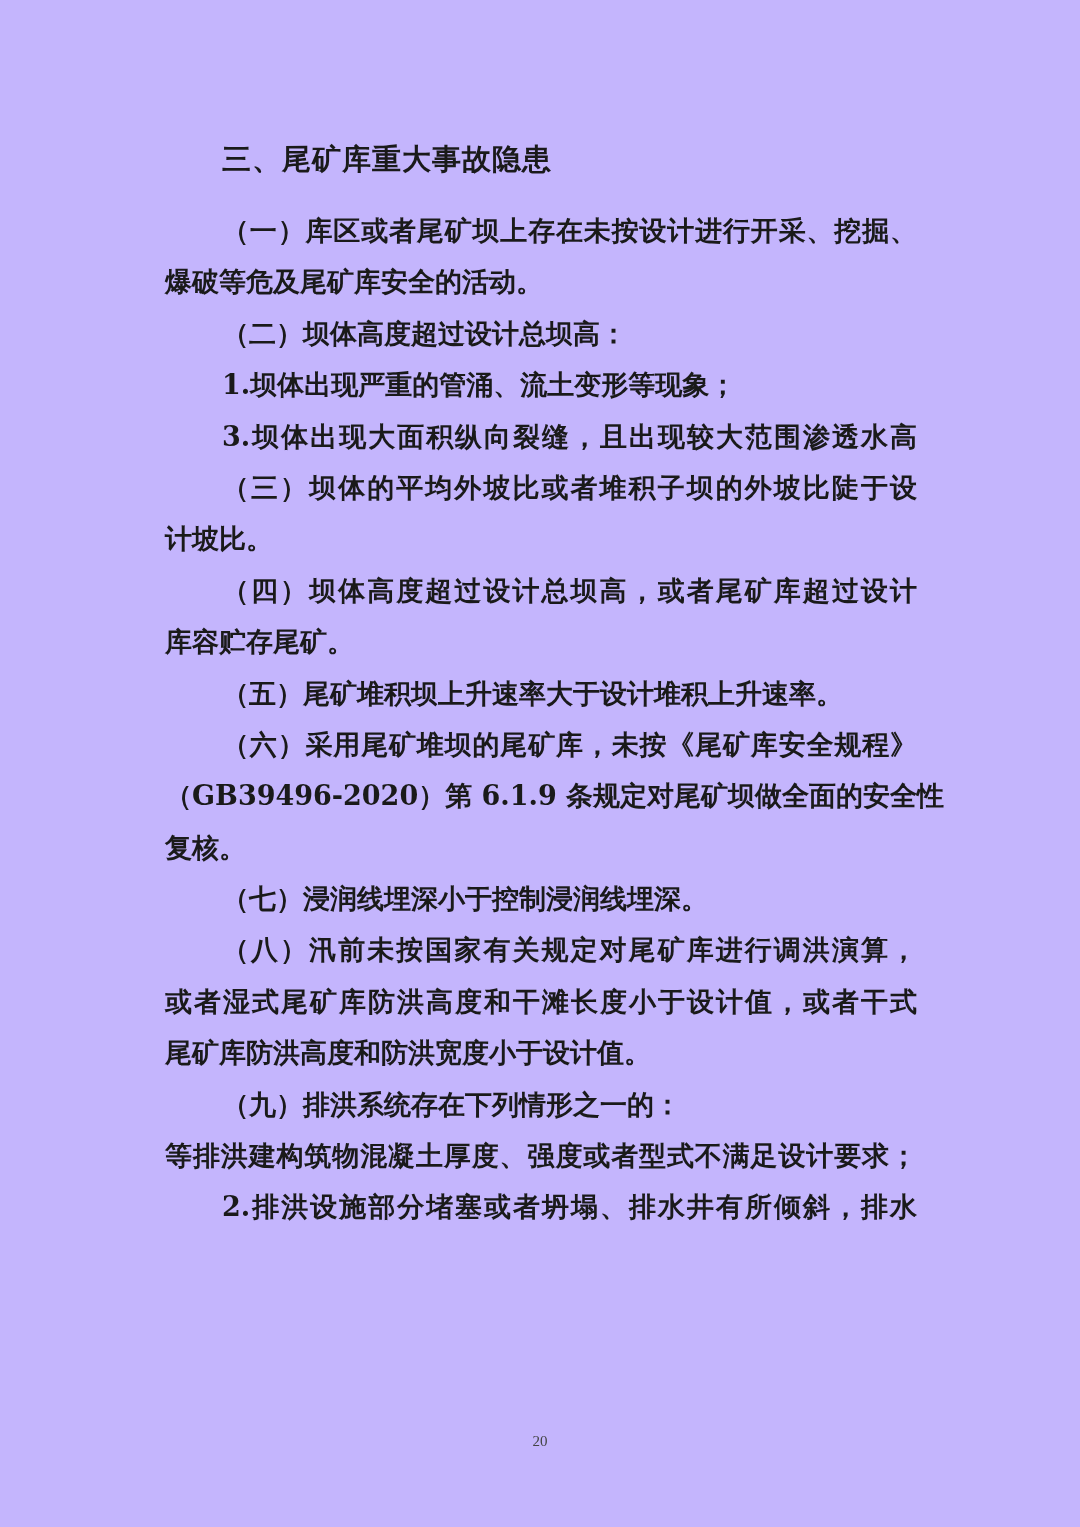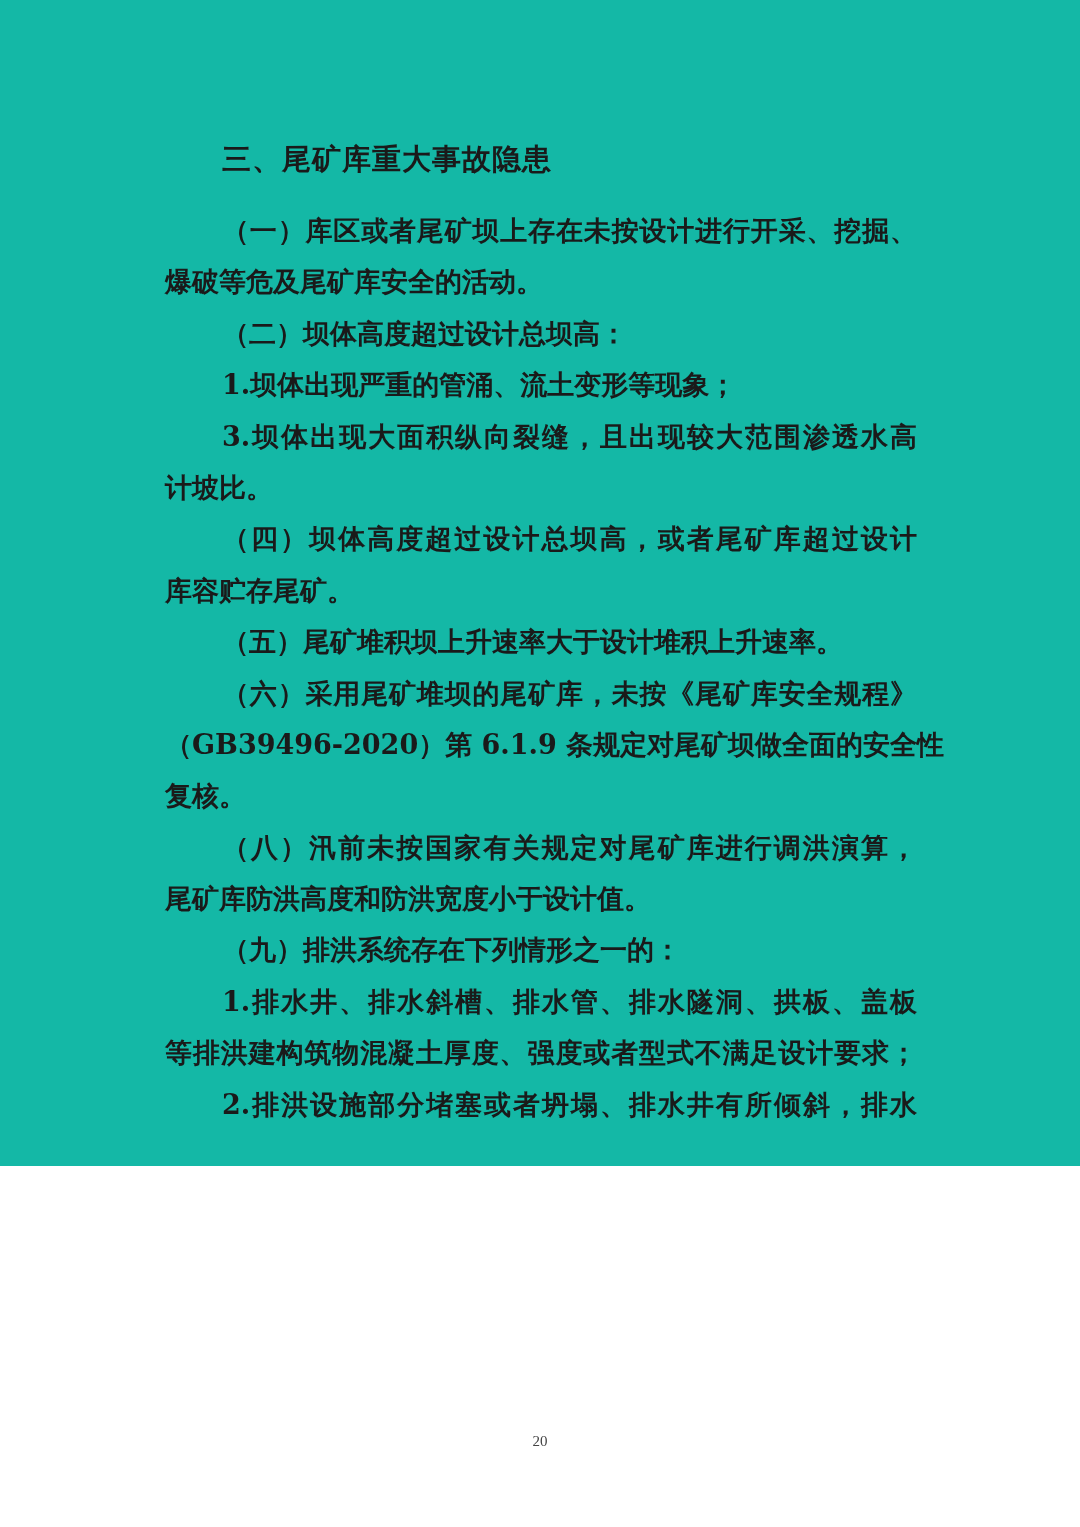--- a/index.html
+++ b/index.html
@@ -1,18 +1,18 @@
 <!DOCTYPE html>
 <html><head>
   <meta charset="utf-8">
   <style>
     html, body { margin: 0; padding: 0; background: #ffffff; }
     body { width: 1080px; height: 1527px; position: relative; overflow: hidden;
            font-family: "DejaVu Serif", "Liberation Serif", serif; color: #1a1a1a; }
-    .page { position: absolute; left: 0; top: 0; width: 1080px; height: 1166px; background: #14b8a6; }
+    .page { position: absolute; left: 0; top: 0; width: 1080px; height: 1527px; background: #c4b5fd; }
     .title { position: absolute; left: 222px; top: 140px; font-size: 29px; font-weight: bold;
              font-family: "DejaVu Sans", "Liberation Sans", sans-serif; letter-spacing: 1px; white-space: nowrap; }
     .body { position: absolute; left: 165px; top: 205px; width: 752px; font-weight: bold; }
     .line { height: 51.4px; line-height: 51.4px; font-size: 27px; white-space: nowrap;
             text-align-last: justify; text-align: justify; letter-spacing: 0; }
     .line.indent { padding-left: 57px; }
     .line.last { text-align-last: left; }
     .pagenum { position: absolute; left: 0; width: 1080px; top: 1413px; text-align: center;
                font-size: 15px; color: #444; font-family: "Liberation Serif", serif; margin-top: 20px; }
   </style>
@@ -20,28 +20,30 @@
 <body>
 
 <div class="page">
   <div class="title">三、尾矿库重大事故隐患</div>
   <div class="body" id="body">
       <div class="line indent">（一）库区或者尾矿坝上存在未按设计进行开采、挖掘、</div>
       <div class="line last">爆破等危及尾矿库安全的活动。</div>
       <div class="line indent last">（二）坝体高度超过设计总坝高：</div>
       <div class="line indent last">1.坝体出现严重的管涌、流土变形等现象；</div>
       <div class="line indent">3.坝体出现大面积纵向裂缝，且出现较大范围渗透水高</div>
+      <div class="line indent">（三）坝体的平均外坡比或者堆积子坝的外坡比陡于设</div>
       <div class="line last">计坡比。</div>
       <div class="line indent">（四）坝体高度超过设计总坝高，或者尾矿库超过设计</div>
       <div class="line last">库容贮存尾矿。</div>
       <div class="line indent last">（五）尾矿堆积坝上升速率大于设计堆积上升速率。</div>
       <div class="line indent">（六）采用尾矿堆坝的尾矿库，未按《尾矿库安全规程》</div>
       <div class="line">（GB39496-2020）第 6.1.9 条规定对尾矿坝做全面的安全性</div>
       <div class="line last">复核。</div>
+      <div class="line indent last">（七）浸润线埋深小于控制浸润线埋深。</div>
       <div class="line indent">（八）汛前未按国家有关规定对尾矿库进行调洪演算，</div>
+      <div class="line">或者湿式尾矿库防洪高度和干滩长度小于设计值，或者干式</div>
       <div class="line last">尾矿库防洪高度和防洪宽度小于设计值。</div>
       <div class="line indent last">（九）排洪系统存在下列情形之一的：</div>
-      <div class="line indent">1.排水井、排水斜槽、排水管、排水隧洞、拱板、盖板</div>
       <div class="line">等排洪建构筑物混凝土厚度、强度或者型式不满足设计要求；</div>
       <div class="line indent">2.排洪设施部分堵塞或者坍塌、排水井有所倾斜，排水</div>
     </div>
   <div class="pagenum">20</div>
 </div>
 
 </body></html>

